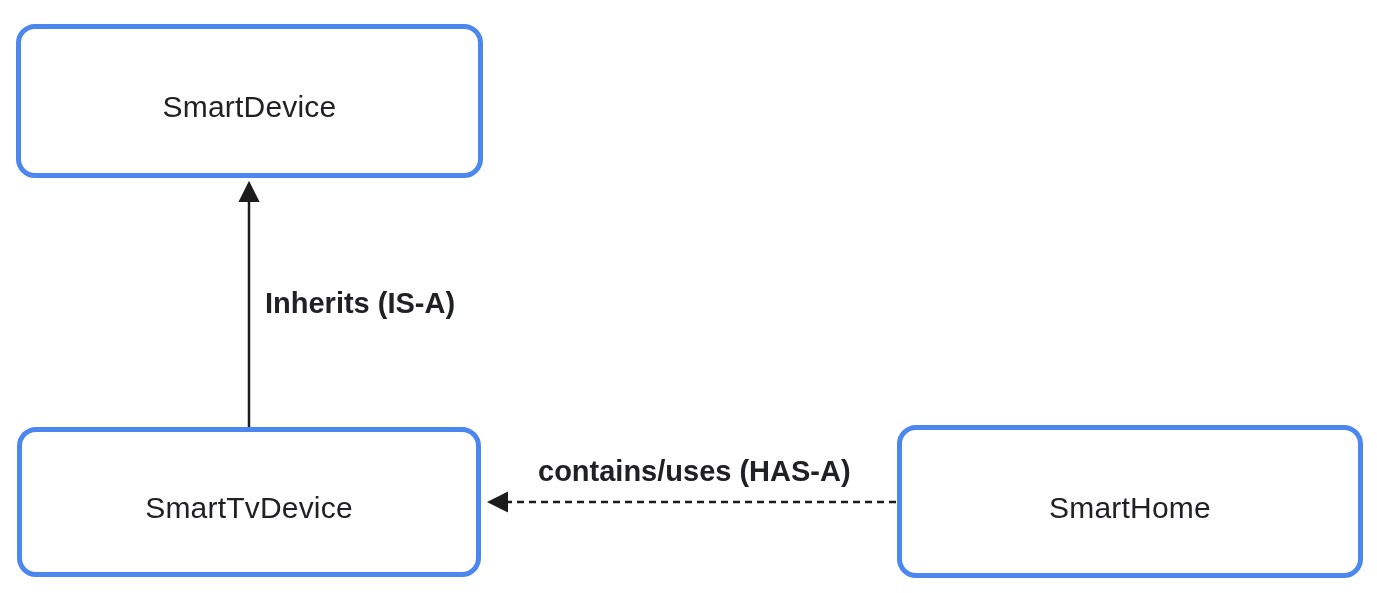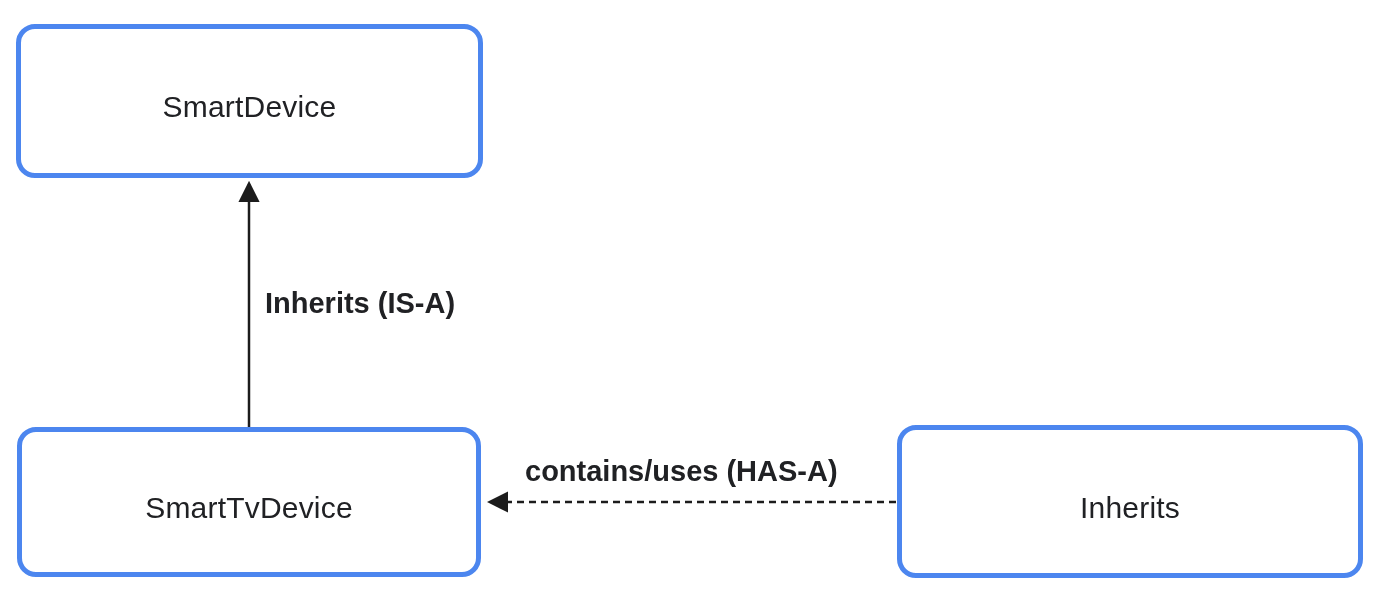--- a/index.html
+++ b/index.html
@@ -45,21 +45,21 @@
     position: absolute;
     font-size: 29px;
     font-weight: 700;
     color: var(--text, #202124);
     white-space: nowrap;
   }
   #node-smart-device   { left: 16px;  top: 24px;  width: 467px; height: 154px; }
   #node-smart-tv-device{ left: 17px;  top: 427px; width: 464px; height: 150px; text-align: right; }
   #node-smart-home     { left: 897px; top: 425px; width: 466px; height: 153px; }
   #label-inherits      { left: 265px; top: 287px; }
-  #label-contains      { left: 525px; top: 455px; }
+  #label-contains      { left: 538px; top: 455px; }
 </style>
 </head>
 <body>
 
 <div class="canvas">
 
   <svg class="edges-layer" width="1377" height="593" viewBox="0 0 1377 593" aria-hidden="true">
     <defs>
       <marker id="arrowhead" viewBox="0 0 10 10" refX="8.5" refY="5" markerWidth="8.5" markerHeight="8.5" orient="auto-start-reverse">
         <path d="M0,0 L10,5 L0,10 z" fill="#1c1c1c"></path>
@@ -73,20 +73,20 @@
 
   <div class="node" id="node-smart-device">
     <span class="node-label">SmartDevice</span>
   </div>
 
   <div class="node" id="node-smart-tv-device">
     <span class="node-label">SmartTvDevice</span>
   </div>
 
   <div class="node" id="node-smart-home">
-    <span class="node-label">Inherits</span>
+    <span class="node-label">SmartHome</span>
   </div>
 
   <div class="edge-label" id="label-inherits">Inherits (IS-A)</div>
 
   <div class="edge-label" id="label-contains">contains/uses (HAS-A)</div>
 
 </div>
 
 </body></html>

